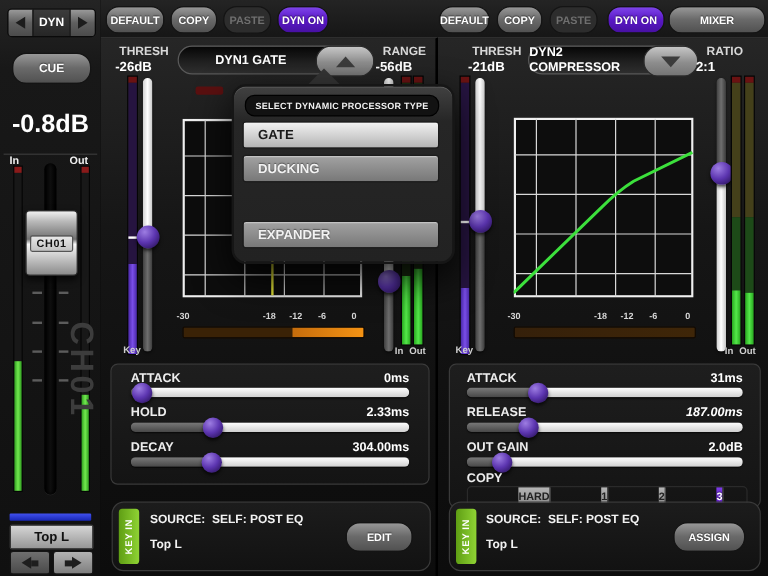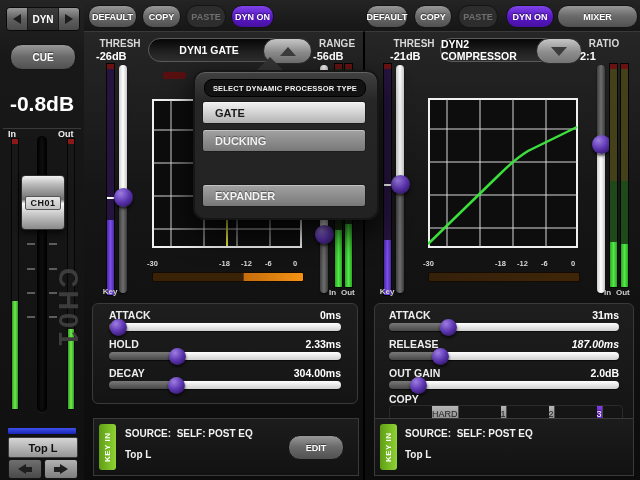--- a/index.html
+++ b/index.html
@@ -87,26 +87,26 @@
   .prow-label{color:#ededed;font-size:10.5px;font-weight:bold;}
   .prow-value{color:#fff;font-size:10.5px;font-weight:bold;text-align:right;}
   .htrack{height:8px;border-radius:4px;overflow:hidden;display:flex;box-shadow:0 1px 1px rgba(0,0,0,.6);}
   .ht-gray{background:linear-gradient(180deg,#7a7a7a,#474747);height:100%;}
   .ht-white{background:linear-gradient(180deg,#ffffff,#cfcfcf);height:100%;flex:1;}
   .hthumb{width:17px;height:17px;border-radius:50%;top:-5px;
     background:radial-gradient(circle at 35% 28%,#9d7de2,#5c35b0 48%,#2c145e 88%);
     box-shadow:0 2px 3px rgba(0,0,0,.7);}
 
   .knee-row{display:flex;border-radius:4px;overflow:hidden;border:1px solid #2a2a2a;}
-  .knee-seg{background:linear-gradient(180deg,#b6b6b6,#868686);color:#222;font-size:9px;font-weight:normal;
+  .knee-seg{background:linear-gradient(180deg,#b6b6b6,#868686);color:#222;font-size:9px;font-weight:bold;
     display:flex;align-items:center;justify-content:center;border-right:1px solid #4a4a4a;margin-left:42px;}
   .knee-seg:last-child{border-right:none;}
   .knee-seg.sel{background:linear-gradient(180deg,#7e3ce8,#5a18c0);color:#fff;text-shadow:0 -1px 1px rgba(0,0,0,.5);}
 
-  .keyin-box{background:linear-gradient(180deg,#1c1c1c,#121212);border:1px solid #3a3a3a;border-radius:0;}
+  .keyin-box{background:linear-gradient(180deg,#1c1c1c,#121212);border:1px solid #3a3a3a;border-radius:10px;}
   .keyin-tab{width:17px;height:46px;border-radius:3px;background:linear-gradient(90deg,#8fd334,#5f9e14);
     color:#fff;font-size:8px;font-weight:bold;writing-mode:vertical-rl;transform:rotate(180deg);
     display:flex;align-items:center;justify-content:center;letter-spacing:.5px;}
   .keyin-src{color:#f2f2f2;font-size:10px;font-weight:bold;white-space:pre;}
   .keyin-btn{height:23px;border-radius:12px;font-size:9px;}
 
   
   #popup{left:193px;top:70px;width:182px;height:146px;border-radius:12px;z-index:50;
     background:linear-gradient(180deg,#414141,#262626 20%,#222);
     border:2px solid #161616;box-shadow:0 12px 30px rgba(0,0,0,.85), inset 0 1px 0 rgba(255,255,255,.18);}
@@ -389,20 +389,21 @@
         <div class="knee-seg sel" style="flex:1;">3</div>
         <div class="knee-seg" style="flex:1;">4</div>
         <div class="knee-seg" style="flex:1;">5</div>
       </div>
     </div>
 
     <div class="keyin-box abs" style="left:9px;top:386px;width:258px;height:56px;">
       <div class="keyin-tab abs" style="left:5px;top:5px;">KEY IN</div>
       <div class="keyin-src abs" style="left:30px;top:9px;">SOURCE:  SELF: POST EQ</div>
       <div class="keyin-src abs" style="left:30px;top:30px;">Top L</div>
+      <div class="pill keyin-btn abs" style="left:186px;top:16px;width:58px;">ASSIGN</div>
     </div>
   </div>
 
   <div id="popup-tri" class="abs"></div>
   <div id="popup" class="abs">
     <div id="popup-title" class="abs">SELECT DYNAMIC PROCESSOR TYPE</div>
     <div class="pop-item sel abs" style="top:29px;">GATE</div>
     <div class="pop-item abs" style="top:57px;">DUCKING</div>
     <div class="pop-item abs" style="top:112px;">EXPANDER</div>
   </div>

